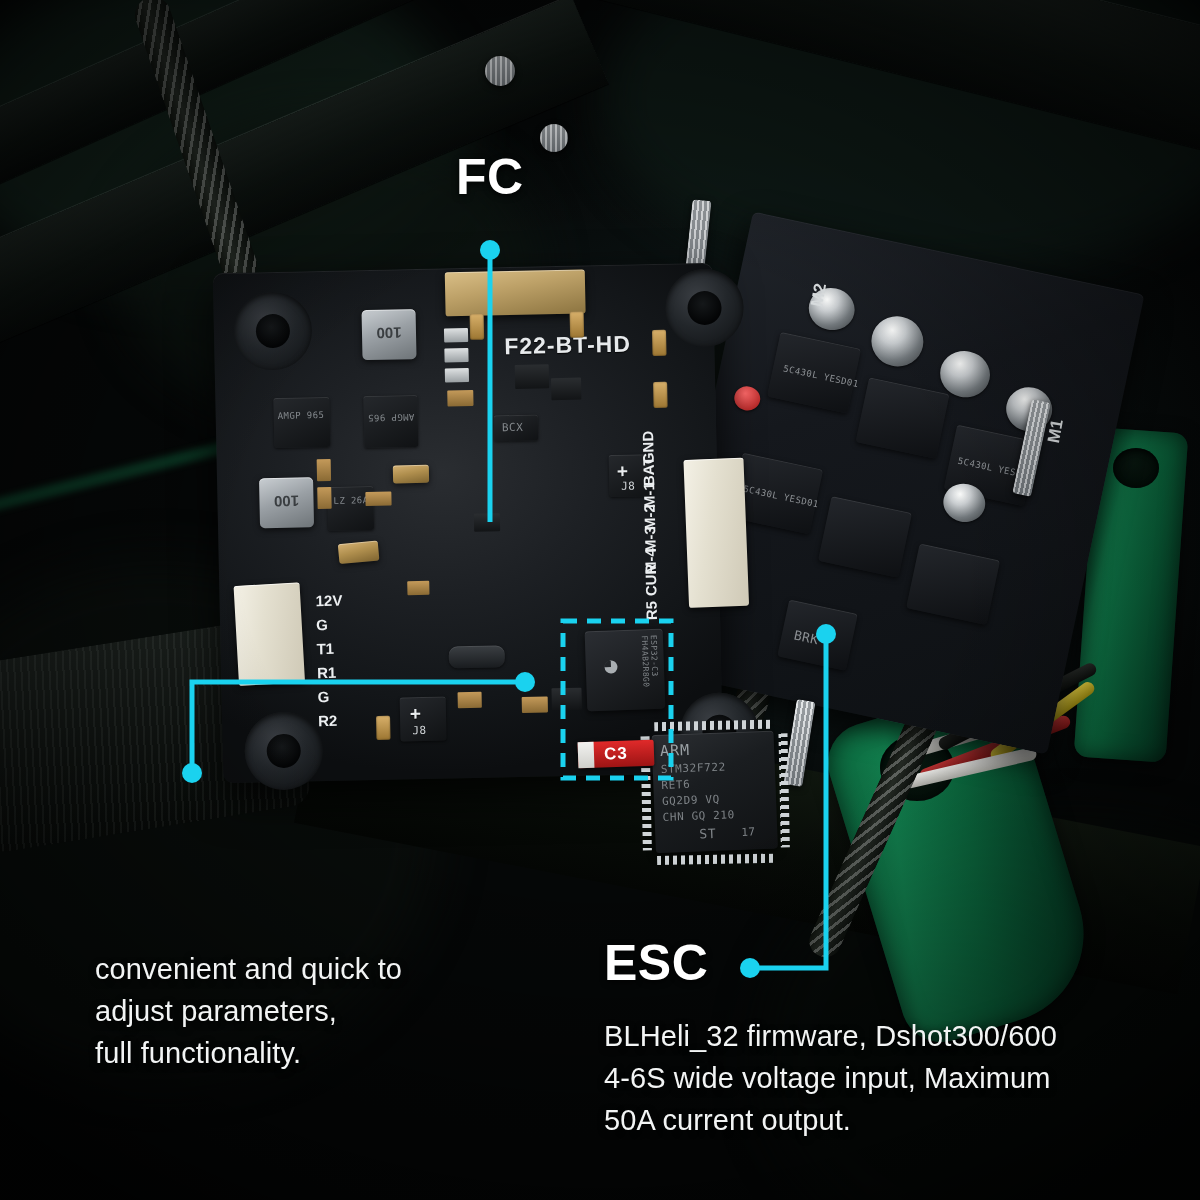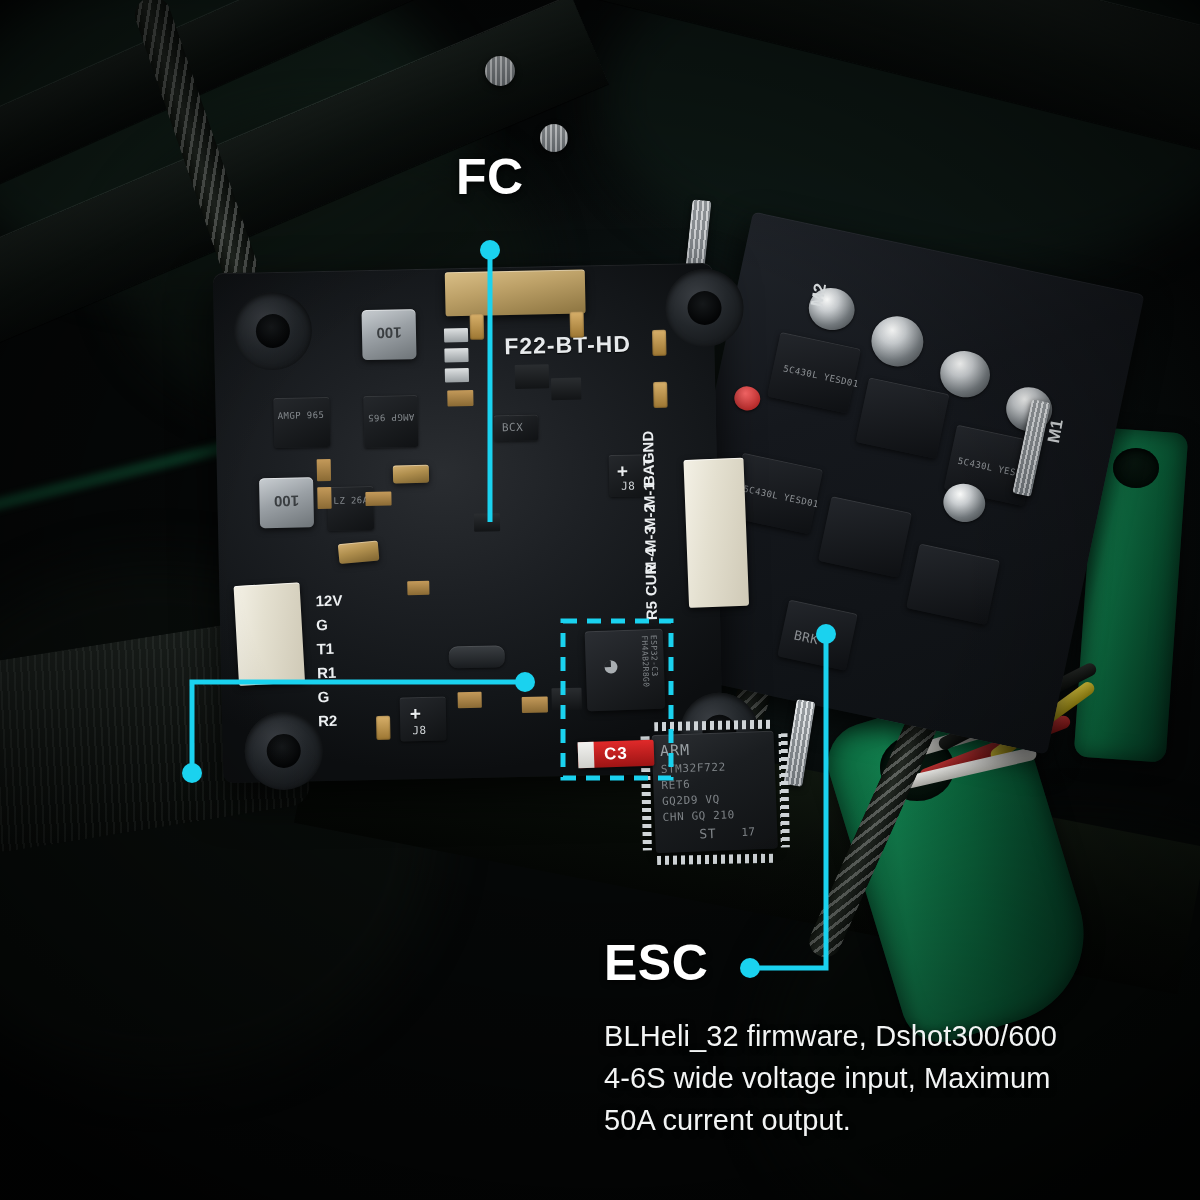--- a/index.html
+++ b/index.html
@@ -466,17 +466,20 @@
     <rect x="563" y="621" width="108" height="157" fill="none" stroke="#1ad2ef" stroke-width="5" stroke-dasharray="14 10"></rect>
 
     <polyline points="826,634 826,968 750,968" fill="none" stroke="#1ad2ef" stroke-width="5"></polyline>
     <circle cx="826" cy="634" r="10" fill="#1ad2ef"></circle>
     <circle cx="750" cy="968" r="10" fill="#1ad2ef"></circle>
   </svg>
 
   <div class="label fc">FC</div>
   <div class="label esc">ESC</div>
 
+  <div class="body-text body-bt">convenient and quick to
+adjust parameters,
+full functionality.</div>
   <div class="body-text body-esc">BLHeli_32 firmware, Dshot300/600
 4-6S wide voltage input, Maximum
 50A current output.</div>
 
 </div>
 
 </body></html>

